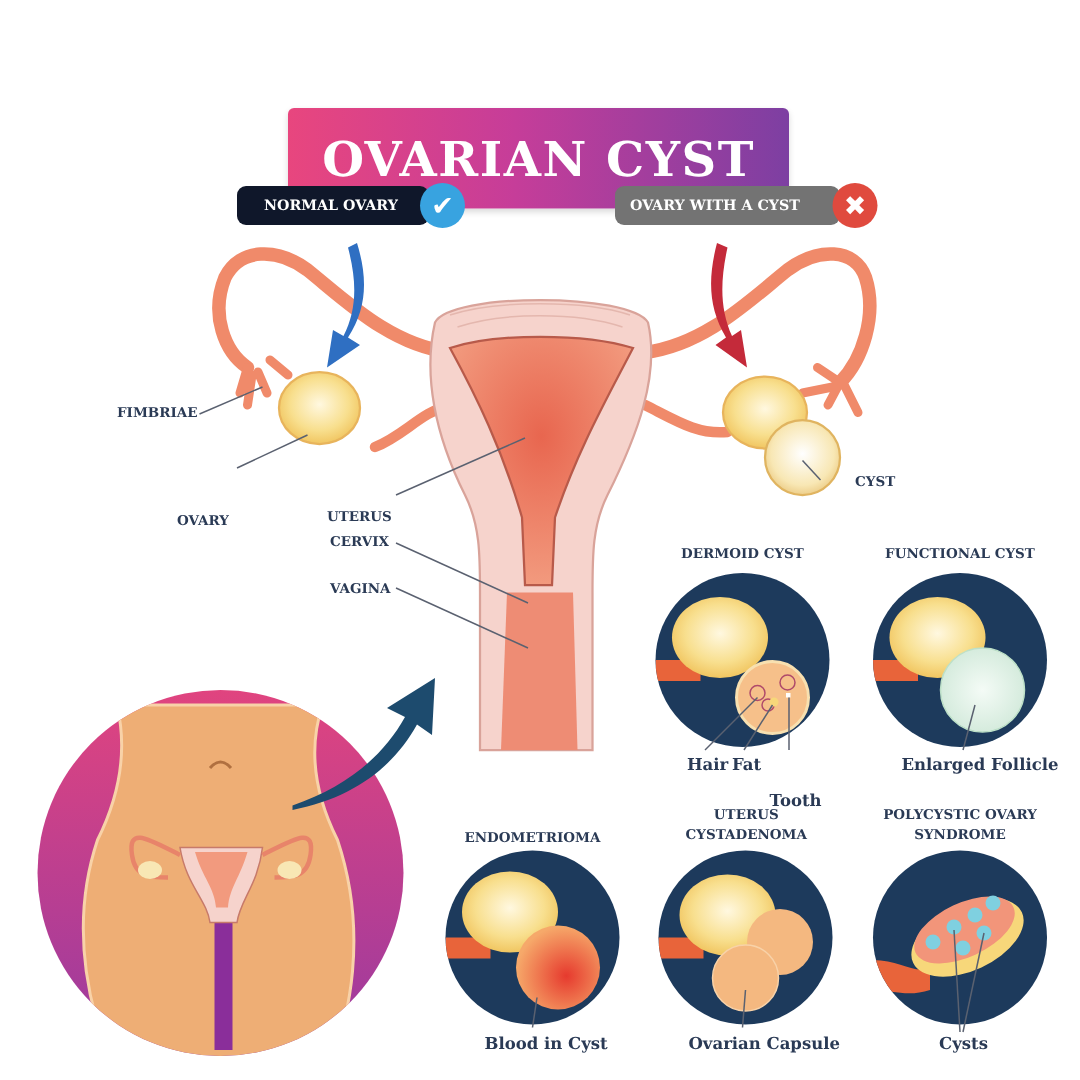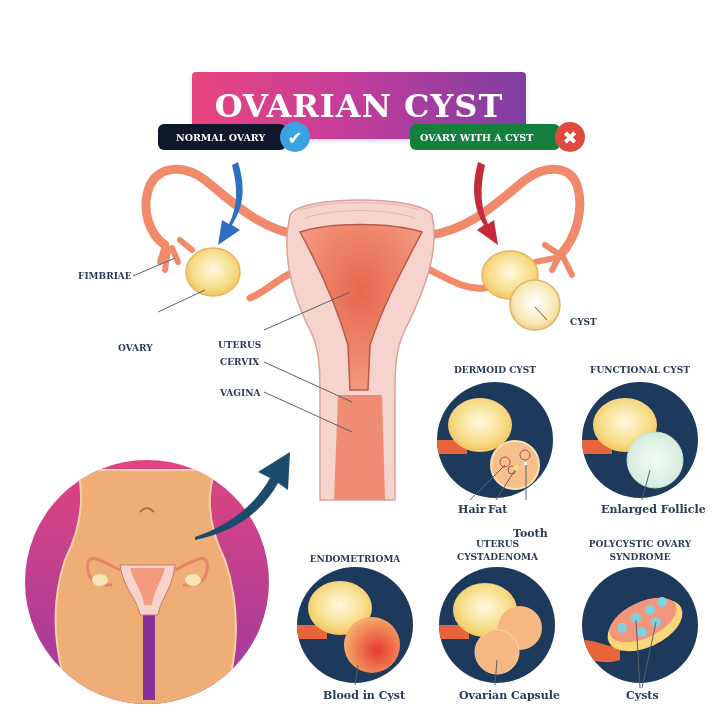--- a/index.html
+++ b/index.html
@@ -7,21 +7,21 @@
   .abs { position: absolute; }
   .title-banner {
     left: 192px; top: 32px; width: 334px; height: 67px;
     background: linear-gradient(90deg, #e8467e 0%, #c63d99 45%, #7d3fa2 100%);
     border-radius: 4px; box-shadow: 0 2px 4px rgba(0,0,0,0.15);
     display: flex; align-items: center; justify-content: center; margin-top: 40px;
   }
   .title-text { color: #fff; font-family: "DejaVu Serif", serif; font-weight: bold; font-size: 32px; letter-spacing: 1px; }
   .pill { height: 26px; border-radius: 6px; display: flex; align-items: center; color: #fff; font-weight: bold; font-size: 9.5px; }
   .pill-normal { left: 158px; top: 124px; width: 128px; background: #0f172a; padding-left: 18px; box-sizing: border-box; }
-  .pill-cyst { left: 410px; top: 124px; width: 150px; background: #15803d; padding-left: 10px; box-sizing: border-box; }
+  .pill-cyst { left: 410px; top: 124px; width: 150px; background: #737373; padding-left: 10px; box-sizing: border-box; }
   .badge { width: 30px; height: 30px; border-radius: 50%; display: flex; align-items: center; justify-content: center; color: #fff; font-size: 18px; font-weight: bold; font-family: "DejaVu Sans", sans-serif; }
   .badge-check { left: 280px; top: 122px; background: #38a3e0; }
   .badge-x { left: 555px; top: 122px; background: #e04a3e; }
   .label { font-family: "DejaVu Serif", serif; font-weight: bold; font-size: 9px; color: #2a3a55; white-space: nowrap; text-align: center; }
   .sublabel { font-family: "DejaVu Serif", serif; font-weight: bold; font-size: 11px; color: #2a3a55; white-space: nowrap; text-align: center; }
   .heading { font-family: "DejaVu Serif", serif; font-weight: bold; font-size: 9px; color: #2a3a55; text-align: center; line-height: 13px; white-space: nowrap; }
   svg { position: absolute; left: 0; top: 0; }
 </style>
 </head>
 <body>

